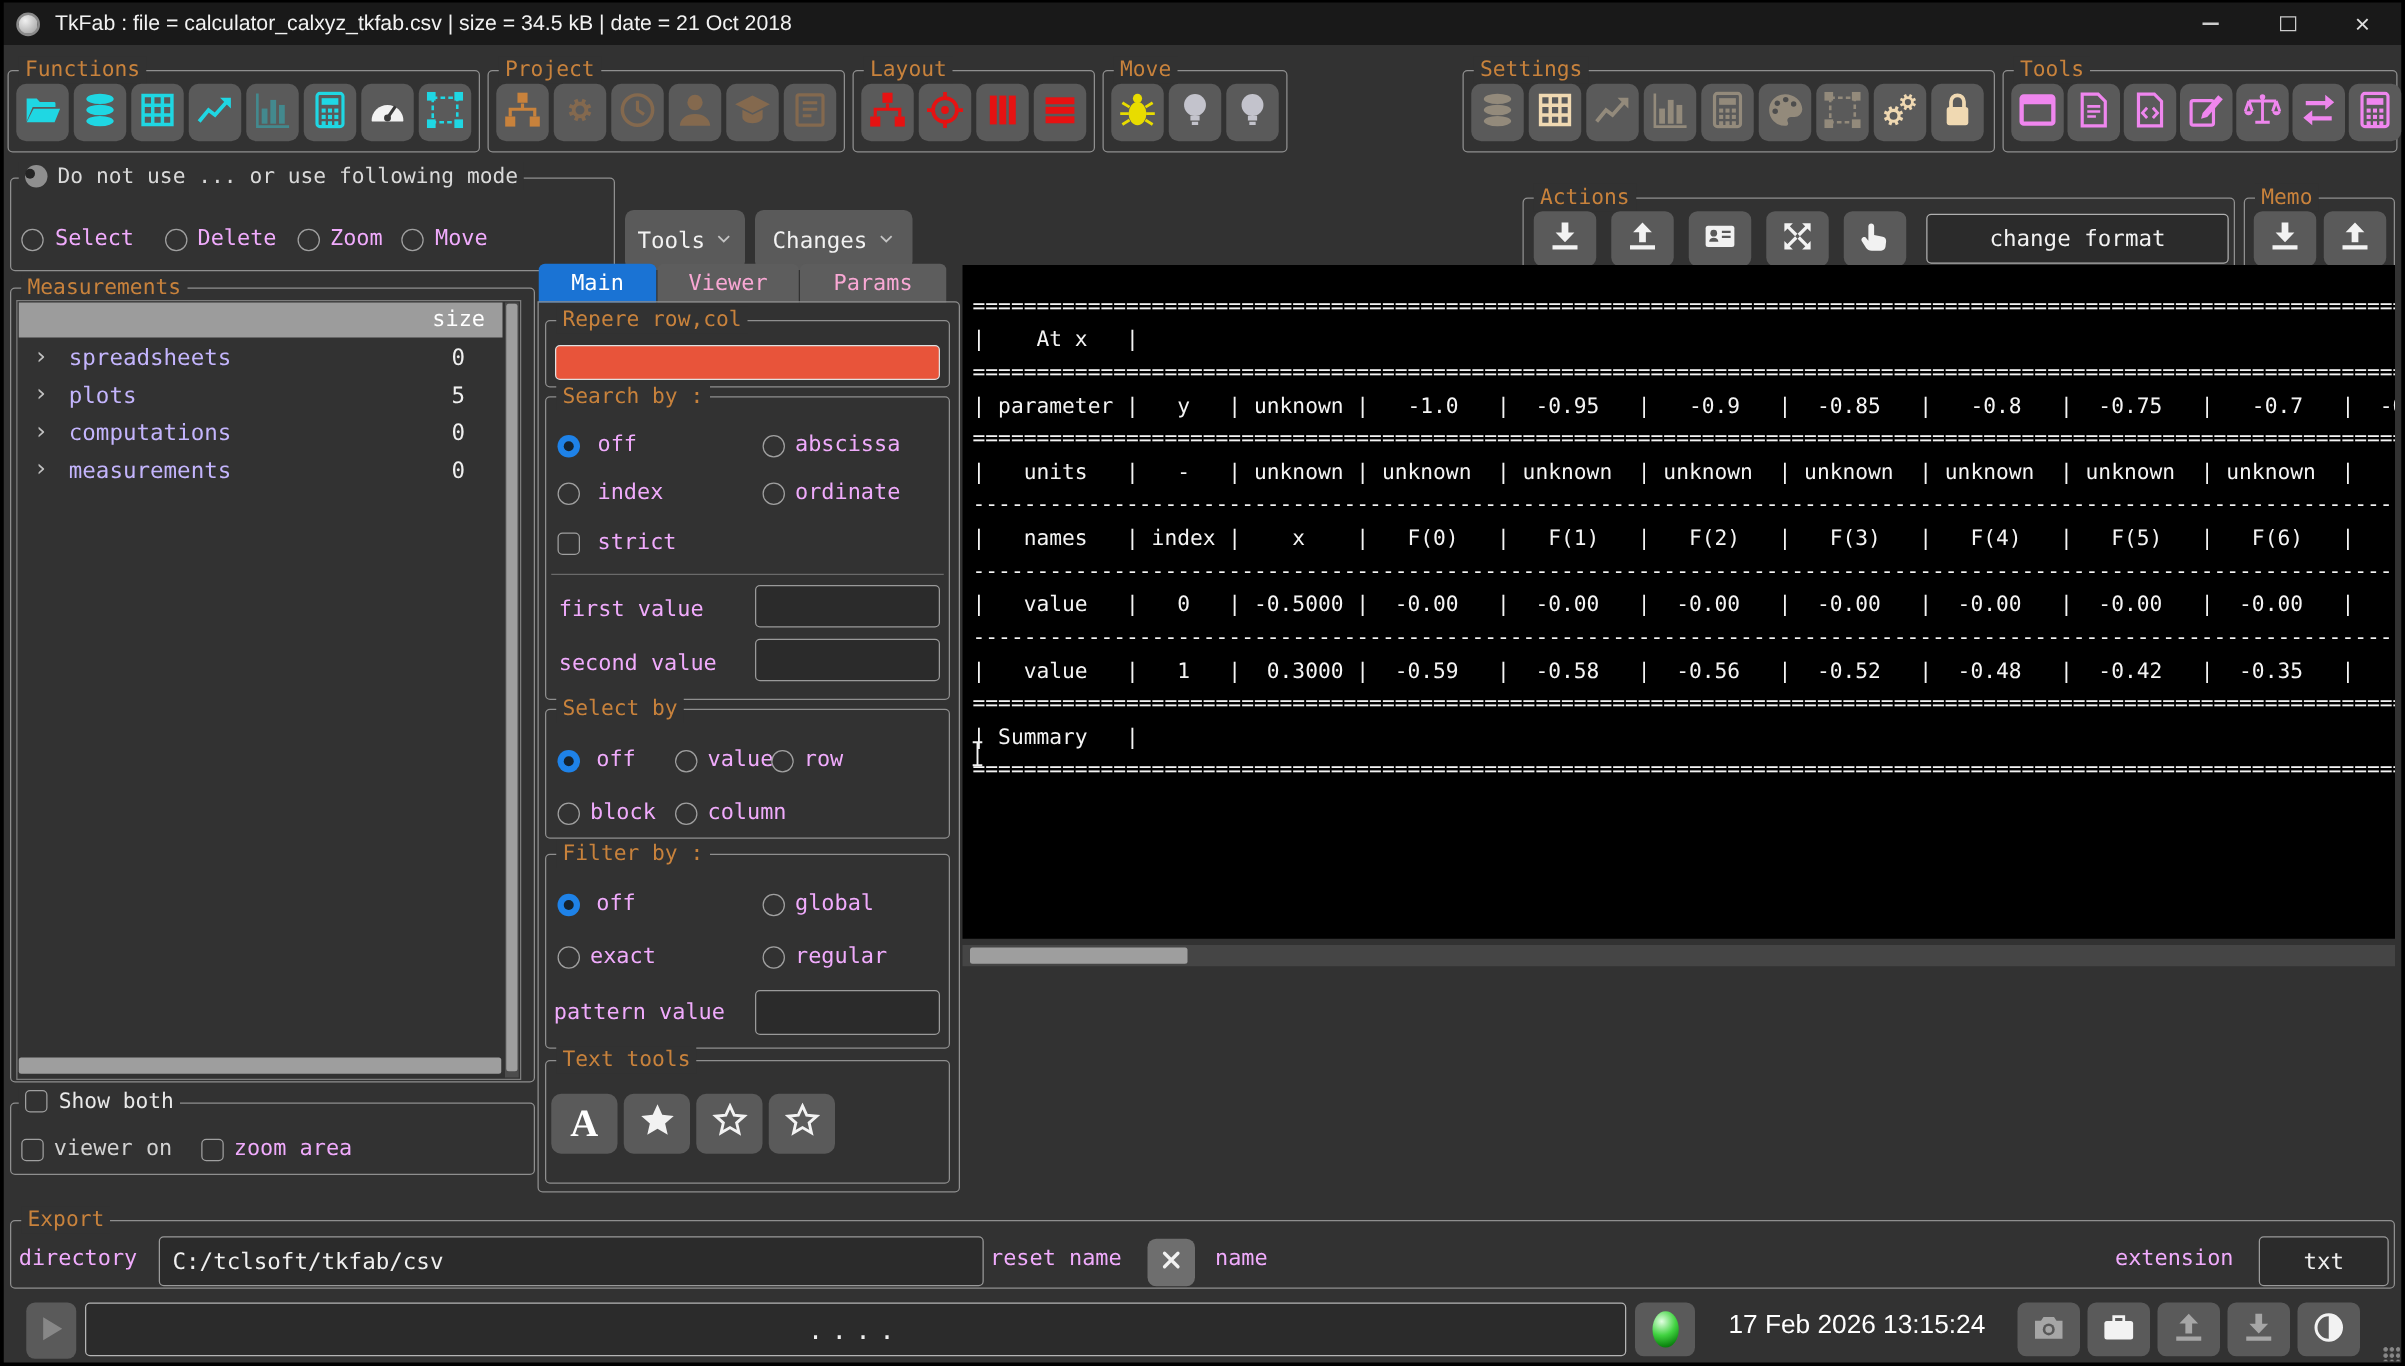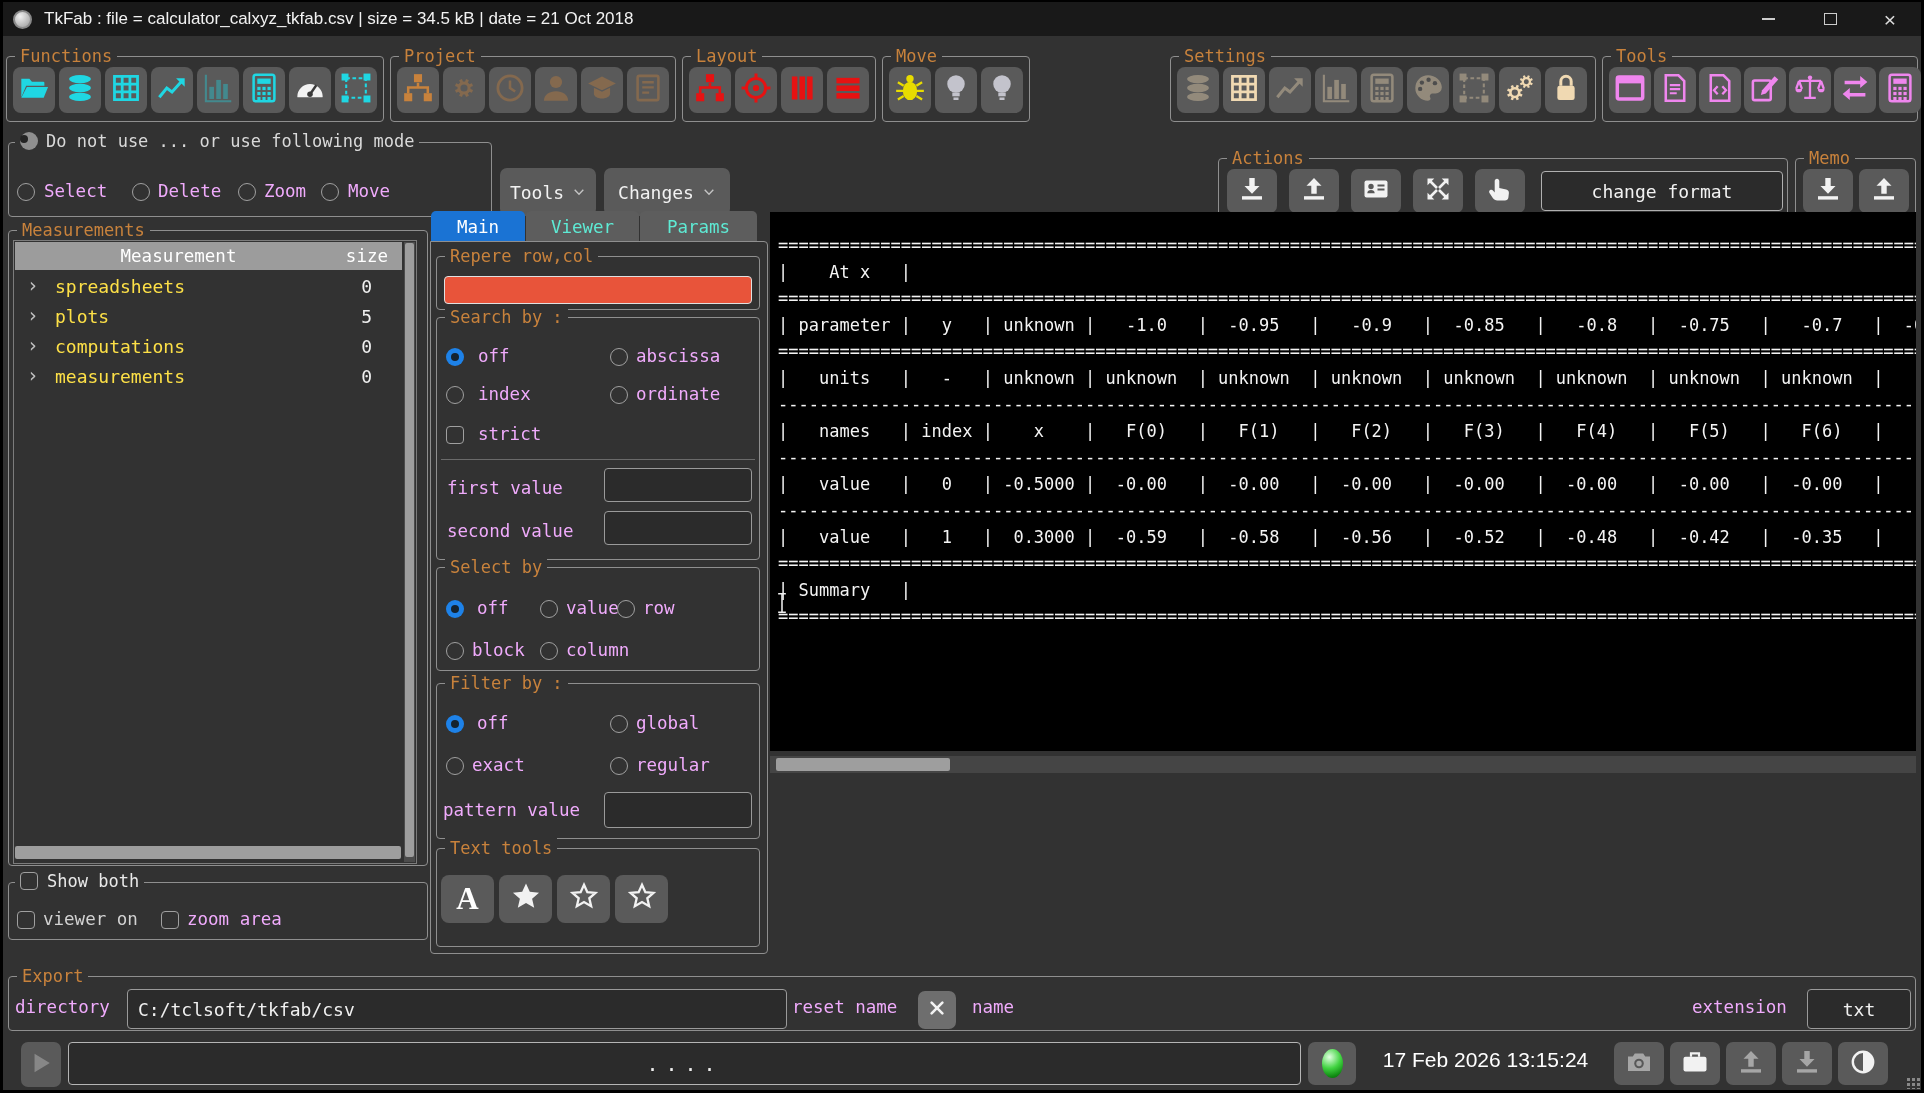--- a/index.html
+++ b/index.html
@@ -33,30 +33,30 @@
   .radio.sel::after{content:"";position:absolute;left:5px;top:5px;width:8px;height:8px;border-radius:50%;background:#15232f}
   .radio.selg{border:none;background:#8f8f8f}
   .radio.selg::after{content:"";position:absolute;left:5px;top:5px;width:8px;height:8px;border-radius:50%;background:#242424}
   .check{position:absolute;width:18px;height:18px;border-radius:4px;border:1.5px solid #a0a0a0;box-sizing:border-box}
   .rlbl{position:absolute;font-size:17.5px;color:#f0abfc;white-space:nowrap}
   .entry{position:absolute;background:#2b2b2b;border:1px solid #9a9a9a;border-radius:4px;color:#f0f0f0;
          font-size:17px;box-sizing:border-box;display:flex;align-items:center}
   .hsep{position:absolute;height:1px;background:#6a6a6a}
   
   .tab{position:absolute;top:211px;height:31px;display:flex;align-items:center;justify-content:center;
-       font-size:17.5px;background:#5d5d5d;color:#5eead4;border-radius:5px 5px 0 0}
+       font-size:17.5px;background:#5d5d5d;color:#f9a8d4;border-radius:5px 5px 0 0}
   .tab.active{background:#1a73d4;color:#fff}
   
   #tree-frame{left:13px;top:240px;width:404px;height:624px;border:1px solid #7c7c7c;box-sizing:border-box}
   #tree-header{position:absolute;left:1px;top:1px;right:14px;height:28px;background:#9c9c9c;color:#fff;font-size:17.5px}
   #tree-header .hname{position:absolute;left:0;right:60px;text-align:center;line-height:28px}
   #tree-header .hsize{position:absolute;right:14px;line-height:28px}
   .trow{position:absolute;left:1px;right:14px;height:30px;font-size:18px}
   .tchev{position:absolute;left:12px;top:1px;color:#c0c0c0;font-size:19px}
-  .tname{position:absolute;left:40px;top:3px;color:#fde047}
+  .tname{position:absolute;left:40px;top:3px;color:#c4b5fd}
   .tsize{position:absolute;right:30px;top:3px;color:#f0f0f0}
   .vsb{position:absolute;right:1px;top:1px;width:11px;bottom:1px;background:#4c4c4c}
   .vsb-thumb{position:absolute;left:1px;right:1px;top:1px;height:99%;background:#9e9e9e;border-radius:2px}
   
   #terminal{left:770px;top:212px;width:1146px;height:539px;background:#000;overflow:hidden}
   #terminal pre{margin:0;padding:20px 0 0 8px;font-family:"DejaVu Sans Mono",monospace;
                 font-size:17px;line-height:26.5px;color:#f4f4f4;white-space:pre}
   #term-sb{left:770px;top:756px;width:1146px;height:17px;background:#454545}
   #term-thumb{position:absolute;left:6px;top:2px;width:174px;height:13px;background:#9e9e9e;border-radius:2px}
   
@@ -497,21 +497,20 @@
           <path d="M3 20.2h20v3.4H3z"></path>
         </svg></span>
     </div>
 </div>
 
 <div class="grp" style="left:8px;top:230px;width:420px;height:636px">
   <div class="grp-lbl">Measurements</div>
 </div>
 <div class="abs" id="tree-frame">
   <div id="tree-header">
-    <span class="hname">Measurement</span>
     <span class="hsize">size</span>
   </div>
   <div style="position:absolute;left:0;top:30px;right:0;bottom:0">
       <div class="trow" style="top: 2px;">
         <span class="tchev">›</span>
         <span class="tname">spreadsheets</span>
         <span class="tsize">0</span>
       </div>
       <div class="trow" style="top: 32px;">
         <span class="tchev">›</span>

